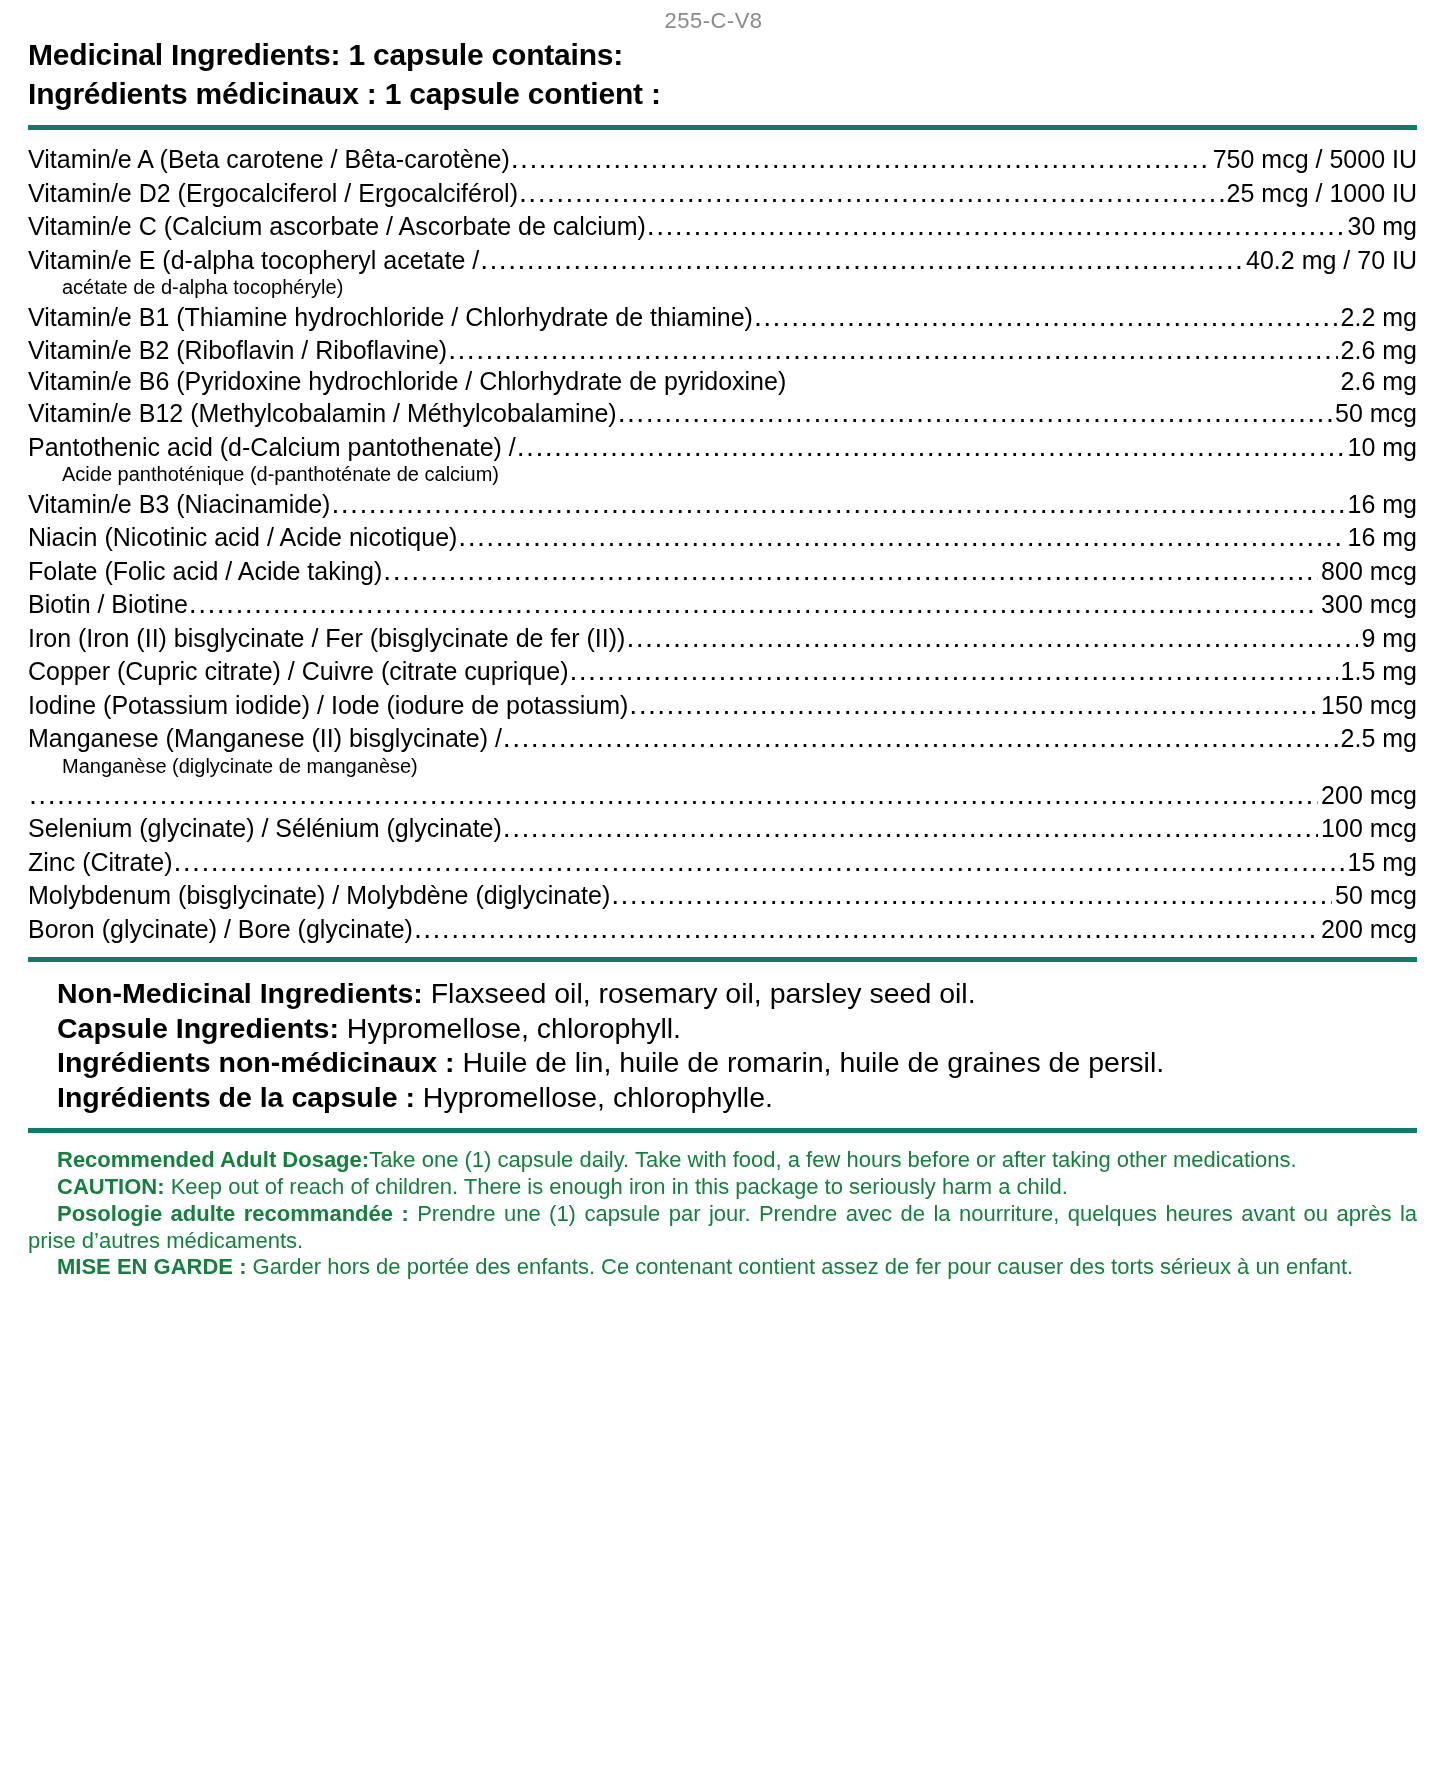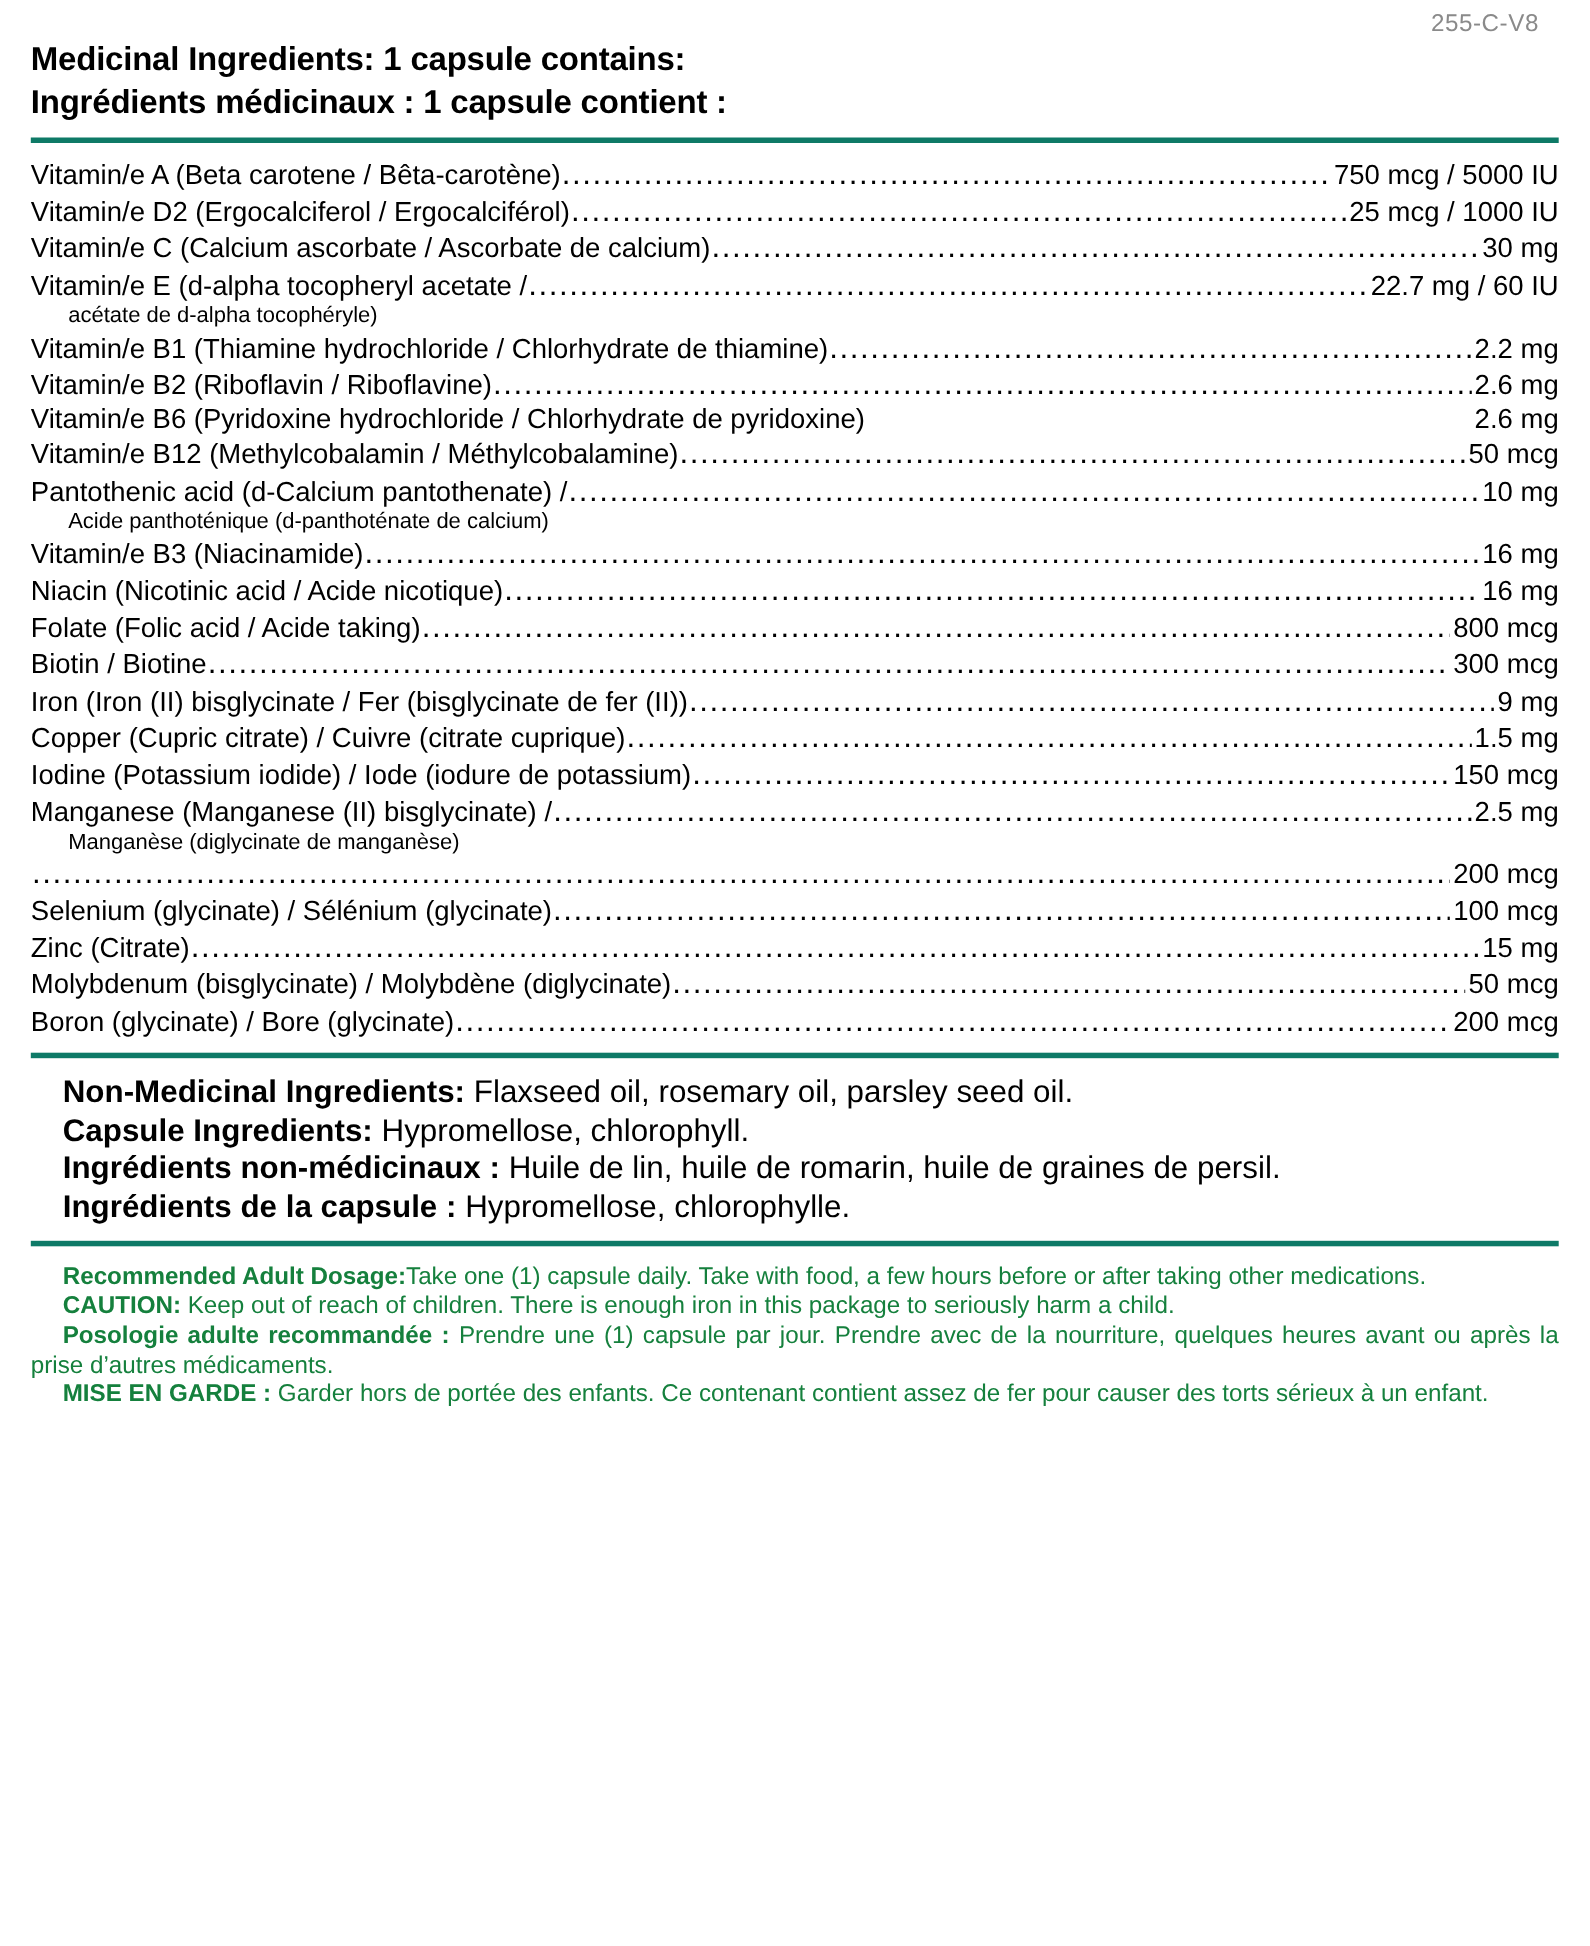--- a/index.html
+++ b/index.html
@@ -17,21 +17,21 @@
   .label-root {
     position: relative;
     width: 1445px;
     height: 1769px;
     box-sizing: border-box;
     padding: 0 28px;
   }
 
   
   .code-line {
-    text-align: right;
+    text-align: center;
     font-size: 22px;
     color: #8a8a8a;
     letter-spacing: 0.5px;
     padding-top: 8px;
     padding-right: 18px;
     height: 26px;
     line-height: 26px;
   }
   .title-block {
     margin-top: 2px;
@@ -149,21 +149,21 @@
         <span class="amount">25 mcg / 1000 IU</span>
       </div>
       <div class="row">
         <span class="name">Vitamin/e C (Calcium ascorbate / Ascorbate de calcium)</span>
         <span class="leader"></span>
         <span class="amount">30 mg</span>
       </div>
       <div class="row">
         <span class="name">Vitamin/e E (d-alpha tocopheryl acetate /</span>
         <span class="leader"></span>
-        <span class="amount">22.7 mg / 60 IU</span>
+        <span class="amount">40.2 mg / 70 IU</span>
       </div>
       <div class="cont">acétate de d-alpha tocophéryle)</div>
       <div class="row">
         <span class="name">Vitamin/e B1 (Thiamine hydrochloride / Chlorhydrate de thiamine)</span>
         <span class="leader"></span>
         <span class="amount">2.2 mg</span>
       </div>
       <div class="row">
         <span class="name">Vitamin/e B2 (Riboflavin / Riboflavine)</span>
         <span class="leader"></span>

